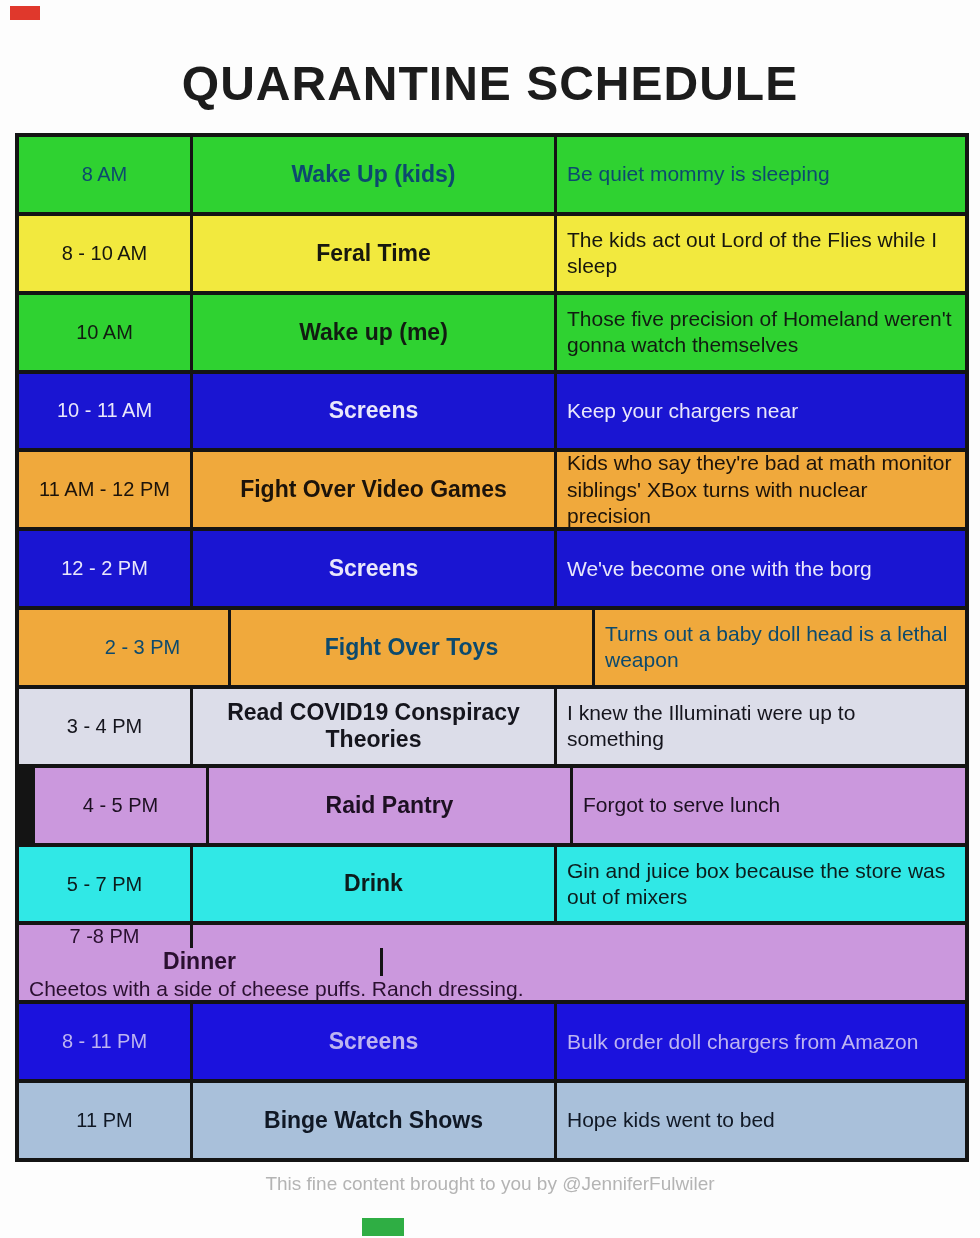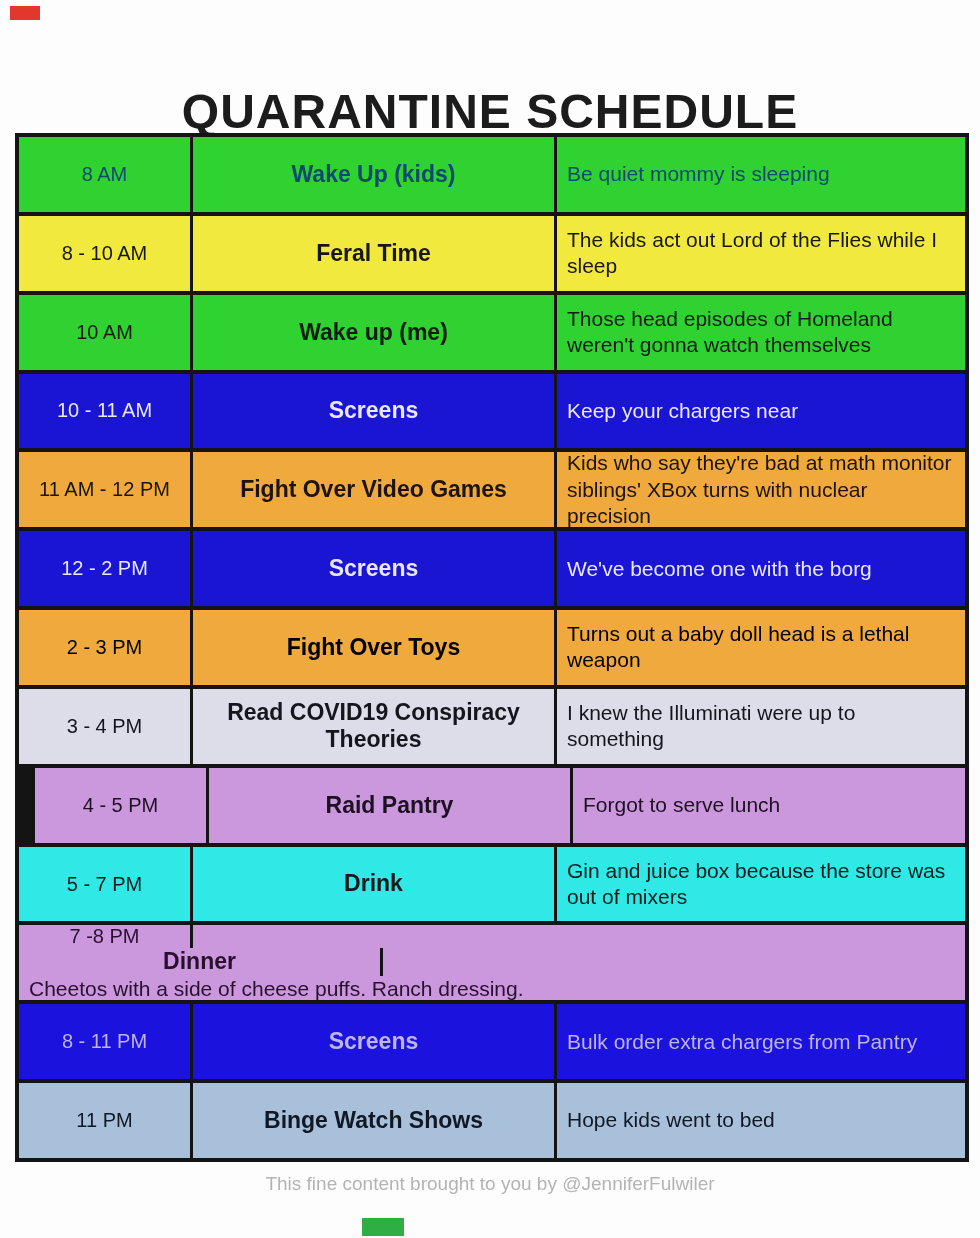--- a/index.html
+++ b/index.html
@@ -4,21 +4,21 @@
 <style>
   html, body { margin: 0; padding: 0; }
   body {
     width: 980px; height: 1238px;
     background: #fdfdfd;
     font-family: "Liberation Sans", sans-serif;
     position: relative;
     overflow: hidden;
   }
   .title {
-    position: absolute; top: 84px; left: 0; width: 100%;
+    position: absolute; top: 56px; left: 0; width: 100%;
     text-align: center;
     font-size: 48px; font-weight: bold; letter-spacing: 1px;
     color: #1c1c1c;
     white-space: nowrap;
   }
   .schedule-table {
     position: absolute; left: 15px; top: 133px;
     width: 954px; height: 1029px;
     box-sizing: border-box;
     border: 4px solid #141414;
@@ -65,38 +65,38 @@
       <div class="cell cell-description">Be quiet mommy is sleeping</div>
     </div>
     <div class="row" style="background: rgb(242, 233, 62); color: rgb(23, 23, 14);">
       <div class="cell cell-time">8 - 10 AM</div>
       <div class="cell cell-activity">Feral Time</div>
       <div class="cell cell-description">The kids act out Lord of the Flies while I sleep</div>
     </div>
     <div class="row" style="background: rgb(47, 210, 49); color: rgb(17, 28, 17);">
       <div class="cell cell-time">10 AM</div>
       <div class="cell cell-activity">Wake up (me)</div>
-      <div class="cell cell-description">Those head episodes of Homeland weren't gonna watch themselves</div>
+      <div class="cell cell-description">Those five precision of Homeland weren't gonna watch themselves</div>
     </div>
     <div class="row" style="background: rgb(26, 21, 210); color: rgb(233, 231, 251);">
       <div class="cell cell-time">10 - 11 AM</div>
       <div class="cell cell-activity">Screens</div>
       <div class="cell cell-description">Keep your chargers near</div>
     </div>
     <div class="row" style="background: rgb(240, 169, 60); color: rgb(28, 19, 10);">
       <div class="cell cell-time">11 AM - 12 PM</div>
       <div class="cell cell-activity">Fight Over Video Games</div>
       <div class="cell cell-description">Kids who say they're bad at math monitor siblings' XBox turns with nuclear precision</div>
     </div>
     <div class="row" style="background: rgb(26, 21, 210); color: rgb(233, 231, 251);">
       <div class="cell cell-time">12 - 2 PM</div>
       <div class="cell cell-activity">Screens</div>
       <div class="cell cell-description">We've become one with the borg</div>
     </div>
-    <div class="row" style="background: rgb(240, 169, 60); color: #000000;">
+    <div class="row" style="background: rgb(240, 169, 60); color: #0c4a6e; padding-left: 38px;">
       <div class="cell cell-time">2 - 3 PM</div>
       <div class="cell cell-activity">Fight Over Toys</div>
       <div class="cell cell-description">Turns out a baby doll head is a lethal weapon</div>
     </div>
     <div class="row" style="background: rgb(220, 221, 233); color: rgb(21, 21, 29);">
       <div class="cell cell-time">3 - 4 PM</div>
       <div class="cell cell-activity">Read COVID19 Conspiracy Theories</div>
       <div class="cell cell-description">I knew the Illuminati were up to something</div>
     </div>
     <div class="row" style="background: rgb(203, 152, 221); color: rgb(29, 16, 34); margin-left: 16px;">
@@ -110,21 +110,21 @@
       <div class="cell cell-description">Gin and juice box because the store was out of mixers</div>
     </div>
     <div class="row" style="background: rgb(203, 152, 221); color: rgb(42, 16, 48); flex-direction: column;">
       <div class="cell cell-time">7 -8 PM</div>
       <div class="cell cell-activity">Dinner</div>
       <div class="cell cell-description">Cheetos with a side of cheese puffs. Ranch dressing.</div>
     </div>
     <div class="row" style="background: rgb(27, 18, 221); color: rgb(189, 180, 241);">
       <div class="cell cell-time">8 - 11 PM</div>
       <div class="cell cell-activity">Screens</div>
-      <div class="cell cell-description">Bulk order extra chargers from Pantry</div>
+      <div class="cell cell-description">Bulk order doll chargers from Amazon</div>
     </div>
     <div class="row" style="background: rgb(169, 192, 218); color: rgb(16, 24, 37);">
       <div class="cell cell-time">11 PM</div>
       <div class="cell cell-activity">Binge Watch Shows</div>
       <div class="cell cell-description">Hope kids went to bed</div>
     </div>
   </div>
 
 <div class="footer">This fine content brought to you by @JenniferFulwiler</div>
 

